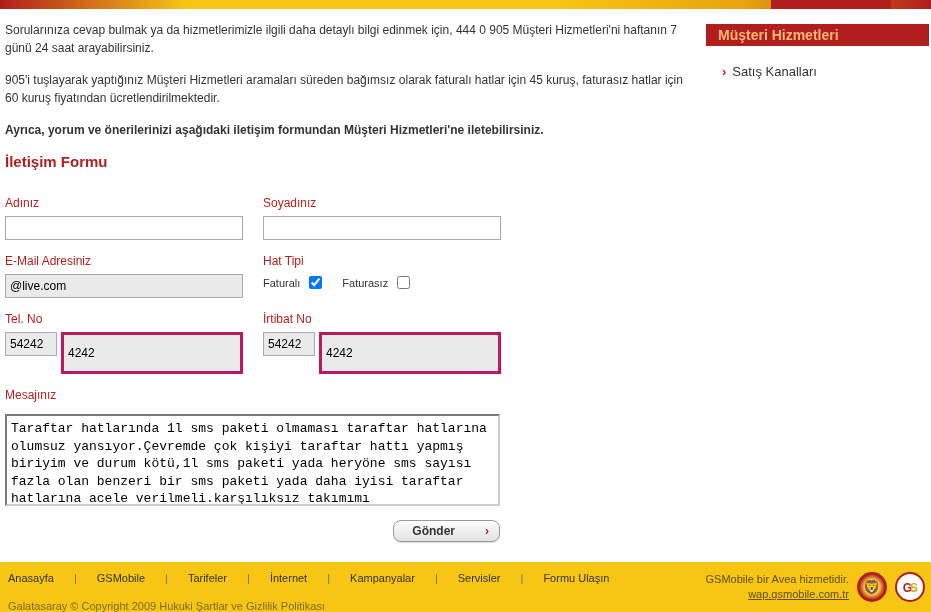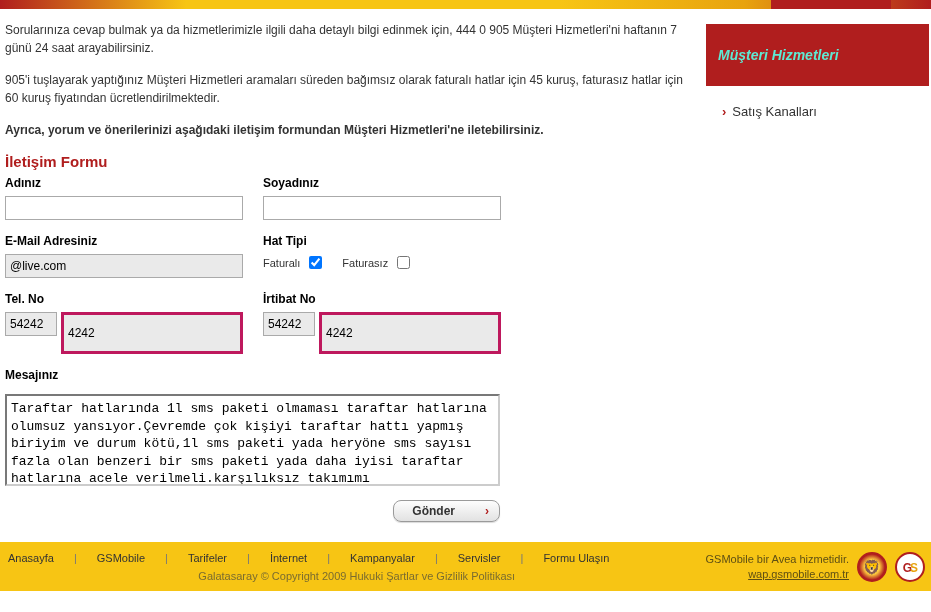--- a/index.html
+++ b/index.html
@@ -5,45 +5,45 @@
 * { box-sizing: border-box; margin: 0; padding: 0; }
 body { font-family: Verdana, Arial, sans-serif; font-size: 12px; color: #333; background: #fff; width: 931px; }
 .header-band { height: 9px; background: linear-gradient(90deg, #b01e1e 0%, #f7c514 20%, #f7c514 60%, #e8a30e 80%, #b01e1e 100%); position: relative; }
 .header-logo-area { position: absolute; right: 40px; top: -2px; width: 120px; height: 11px; background: #b01e1e; }
 .container { display: flex; }
 .main-col { flex: 1; padding: 12px 10px 0 5px; min-width: 0; }
 .side-col { width: 225px; padding-top: 15px; padding-right: 2px; }
 .page-title { color: #b01e1e; font-size: 18px; font-weight: bold; margin-bottom: 10px; }
 .para { color: #333; line-height: 1.5; margin-bottom: 14px; max-width: 680px; }
 .para.bold { font-weight: bold; }
-.subhead { color: #b01e1e; font-size: 15px; font-weight: bold; margin: 14px 0 6px 0; }
+.subhead { color: #b01e1e; font-size: 15px; font-weight: bold; margin: 14px 0 26px 0; }
 .form-row { display: flex; gap: 20px; margin-bottom: 14px; }
 .form-cell { display: flex; flex-direction: column; }
-.label { font-weight: bold; color: #000000; font-size: 12px; margin-bottom: 6px; }
+.label { font-weight: normal; color: #b91c1c; font-size: 12px; margin-bottom: 6px; }
 .text-input { width: 238px; height: 24px; border: 1px solid #aaa; font-size: 12px; padding: 2px 4px; background: #fff; }
 .text-input.gray { background: #eaeaea; }
 .tel-row { display: flex; gap: 4px; }
 .tel-pre { width: 52px; height: 24px; border: 1px solid #aaa; background: #eaeaea; font-size: 12px; padding: 2px 4px; }
 .tel-num { width: 182px; height: 24px; border: 3px solid #be185d; background: #eaeaea; font-size: 12px; padding: 18px 4px; }
 .hat-row { display: flex; align-items: flex-end; gap: 6px; font-size: 11px; margin-top: 2px; }
 .hat-row label { font-size: 11px; }
 .hat-row input[type=checkbox] { margin: 0 14px 0 3px; }
 .message-area { width: 495px; height: 92px; border: 2px inset #ccc; font-family: "Courier New", monospace; font-size: 13px; padding: 4px; background: #fff; resize: none; overflow-y: scroll; line-height: 1.35; }
 .send-row { width: 495px; text-align: right; margin-top: 10px; }
 .send-btn { display: inline-flex; align-items: center; gap: 30px; border: 1px solid #9a9a9a; border-radius: 8px; background: linear-gradient(#fdfdfd, #e2e2e2); padding: 3px 10px 3px 18px; font-size: 12px; font-weight: bold; color: #333; cursor: pointer; box-shadow: 0 1px 1px rgba(0,0,0,0.15); }
 .send-btn .arrow { color: #b01e1e; font-size: 12px; }
-.side-box-head { background: #b01e1e; color: #5eead4; font-weight: bold; font-style: italic; font-size: 14px; padding: 23px 12px; }
+.side-box-head { background: #b01e1e; color: #fdba74; font-weight: bold; font-size: 14px; padding: 3px 12px; }
 .side-link { display: flex; align-items: center; gap: 6px; padding: 18px 10px 6px 16px; font-size: 13px; color: #333; cursor: pointer; }
 .side-link .bullet { color: #b01e1e; font-weight: bold; font-size: 13px; }
 .footer { background: #f7c514; padding: 10px 6px 8px 8px; display: flex; align-items: flex-start; font-size: 11px; margin-top: 20px; }
 .footer-links { display: flex; gap: 20px; align-items: center; flex-wrap: wrap; }
 .footer-links a { color: #333; text-decoration: none; cursor: pointer; }
 .footer-links .sep { color: #777; }
 .footer-left { flex: 1; }
-.copyright { color: #7a6c30; font-size: 11px; margin-top: 6px; text-align: center; }
+.copyright { color: #7a6c30; font-size: 11px; margin-top: 16px; }
 .copyright a { color: #7a6c30; text-decoration: none; }
 .footer-right { text-align: right; display: flex; align-items: center; gap: 8px; }
 .footer-right .txt { color: #5e4f14; line-height: 1.4; }
 .footer-right .wap { color: #5e4f14; text-decoration: underline; display: block; }
 .lion-icon, .gs-icon { width: 30px; height: 30px; border-radius: 50%; display: inline-flex; align-items: center; justify-content: center; font-weight: bold; font-size: 14px; }
 .lion-icon { background: radial-gradient(circle, #ffcf3f 40%, #b01e1e 70%); color: #b01e1e; border: 2px solid #b01e1e; }
 .gs-icon { background: #fff; border: 2px solid #b01e1e; color: #b01e1e; }
 .gs-icon svg { width: 22px; height: 22px; }
 </style>
 </head>

